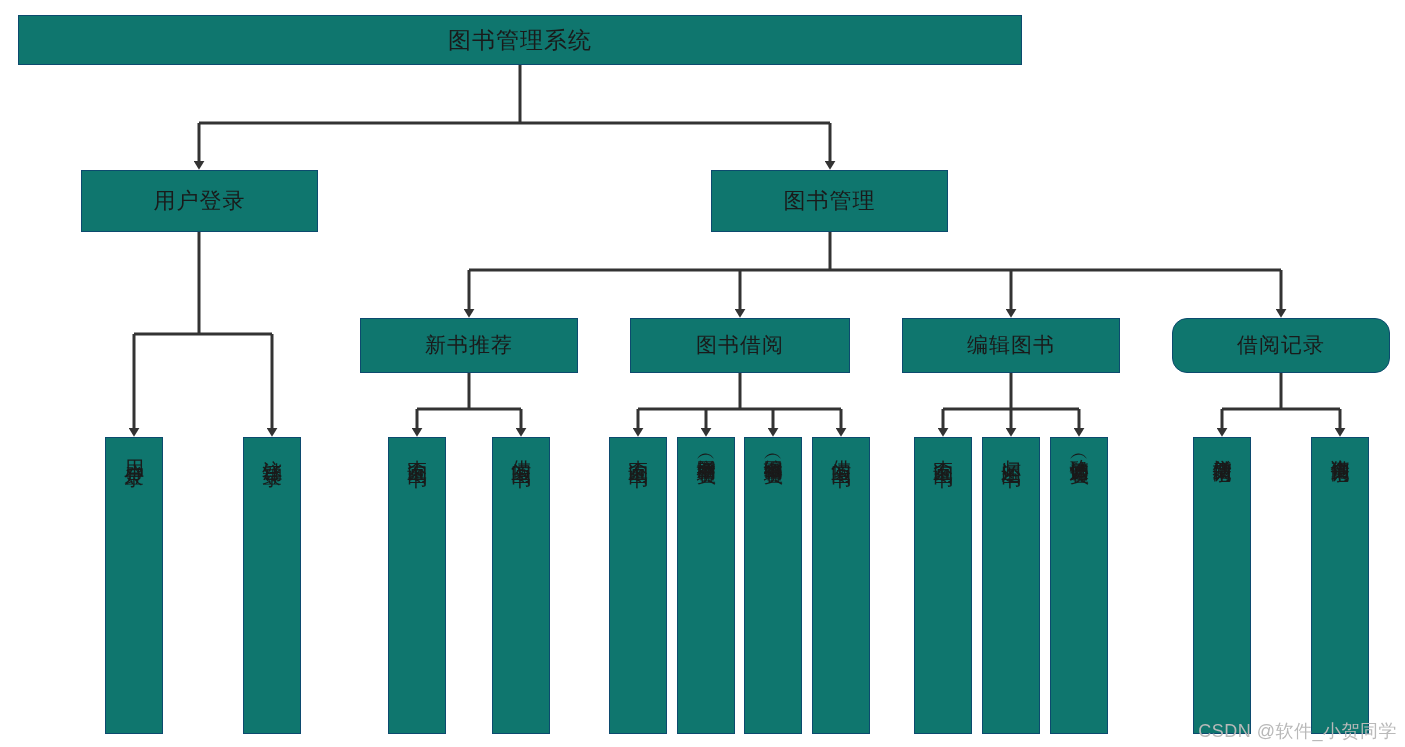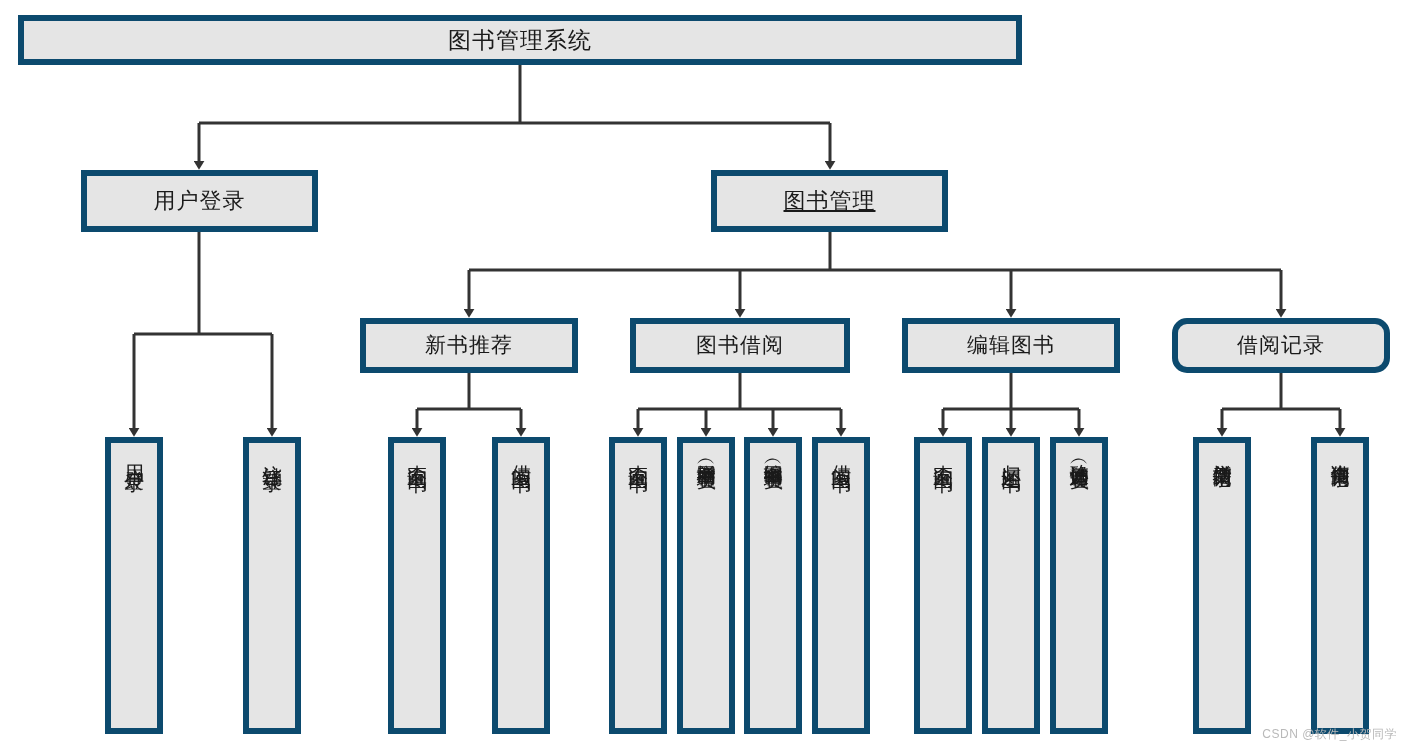--- a/index.html
+++ b/index.html
@@ -14,22 +14,22 @@
   #canvas {
     position: relative;
     width: 1405px;
     height: 747px;
     background: #ffffff;
     overflow: hidden;
   }
   .node {
     position: absolute;
     box-sizing: border-box;
-    border: 6px solid #0c4a6e;
-    background: #e5e5e5;
+    border: 1px solid #0c4a6e;
+    background: #0f766e;
     display: flex;
     align-items: center;
     justify-content: center;
     text-align: right;
   }
   .node .label {
     font-size: 22px;
     line-height: 1.15;
     color: #1a1a1a;
     letter-spacing: 1px;
@@ -61,21 +61,21 @@
     left: 0;
     top: 0;
     width: 1405px;
     height: 747px;
     pointer-events: none;
   }
   .watermark {
     position: absolute;
     right: 8px;
     bottom: 4px;
-    font-size: 12px;
+    font-size: 18px;
     color: #b9b9b9;
     white-space: nowrap;
     letter-spacing: 0.5px;
   }
 </style>
 </head>
 <body>
 
 <div id="canvas">
 
@@ -132,21 +132,21 @@
     </g>
   </svg>
 
   <div class="node root" style="left:18px; top:15px; width:1004px; height:50px;">
     <span class="label">图书管理系统</span>
   </div>
 
   <div class="node level2" style="left:81px; top:170px; width:237px; height:62px;">
     <span class="label">用户登录</span>
   </div>
-  <div class="node level2" style="left:711px; top:170px; width:237px; height:62px;text-decoration:underline;">
+  <div class="node level2" style="left:711px; top:170px; width:237px; height:62px;">
     <span class="label">图书管理</span>
   </div>
 
   <div class="node level3" style="left:630px; top:318px; width:220px; height:55px;">
     <span class="label">图书借阅</span>
   </div>
   <div class="node level3" style="left:360px; top:318px; width:218px; height:55px;">
     <span class="label">新书推荐</span>
   </div>
   <div class="node level3" style="left:902px; top:318px; width:218px; height:55px;">

